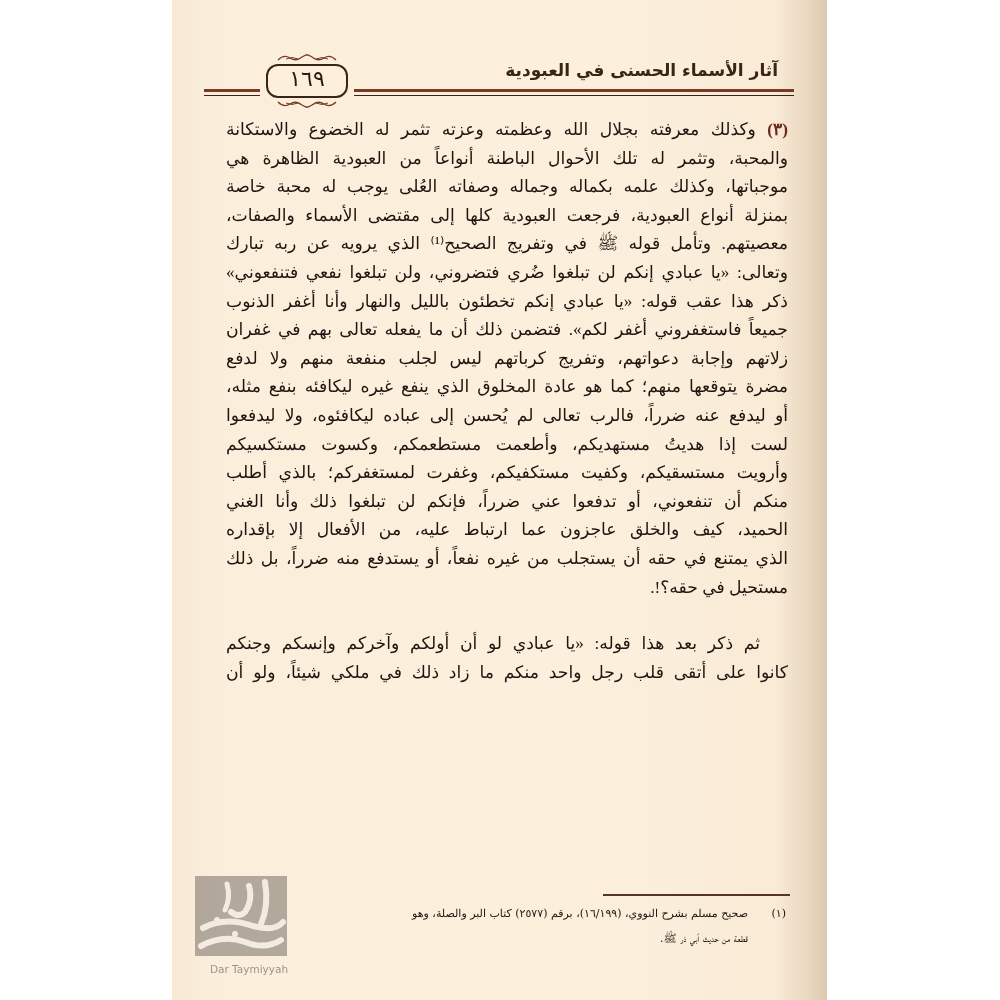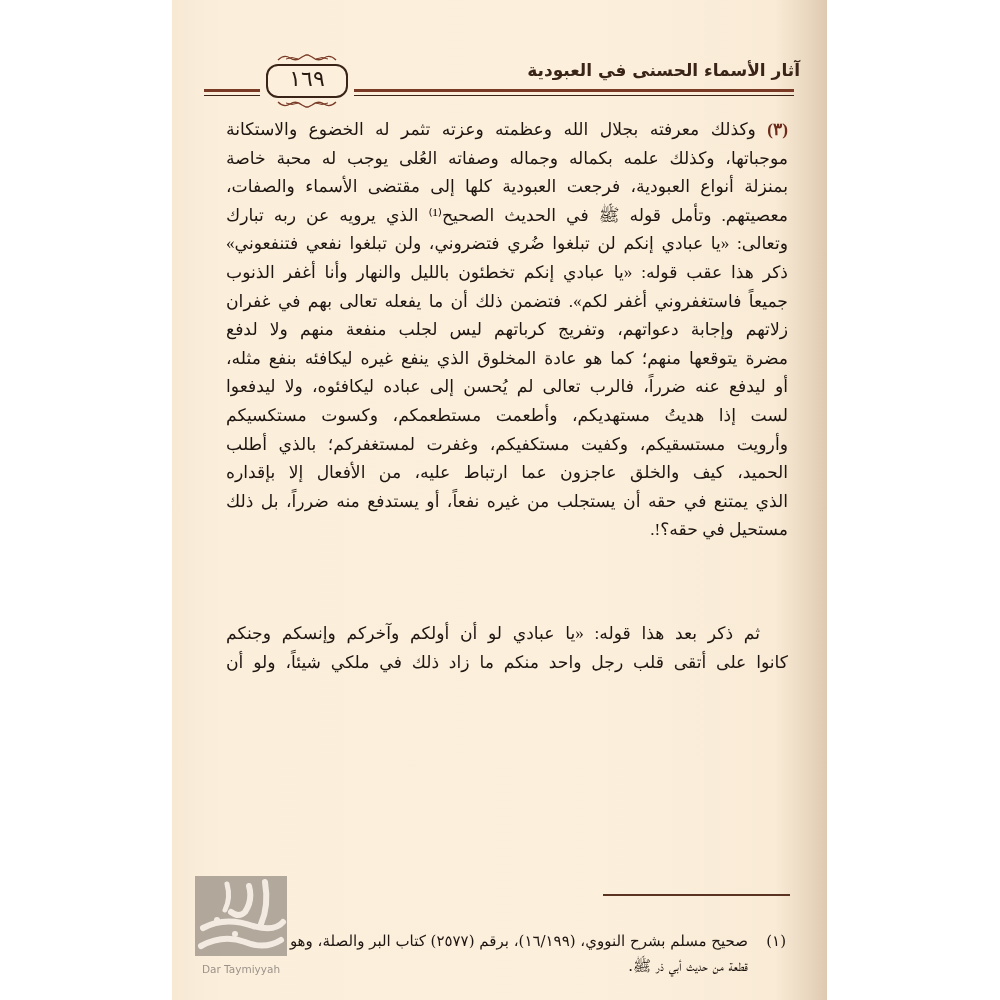--- a/index.html
+++ b/index.html
@@ -21,21 +21,21 @@
     }
     .header {
       position: absolute;
       left: 32px;
       top: 44px;
       width: 600px;
       height: 64px;
     }
     .header-title {
       position: absolute;
-      right: 4px;
+      right: 26px;
       top: 16px;
       font-family: "DejaVu Sans", sans-serif;
       font-weight: bold;
       font-size: 17px;
       color: #3a2418;
       direction: rtl;
       white-space: nowrap;
     }
     .header-rule-thick {
       position: absolute;
@@ -121,58 +121,57 @@
       text-align-last: justify;
     }
     .line.last {
       text-align-last: right;
     }
     .para-num {
       color: #6b2a1a;
       font-weight: bold;
     }
     .spacer { display: block; height: 28px; }
-    .indent { padding-right: 28px; margin-top: 47px; }
+    .indent { padding-right: 28px; }
 
     .fn-rule {
       position: absolute;
       left: 431px;
       top: 894px;
       width: 187px;
       height: 1.5px;
       background: #5a3322;
     }
     .footnotes {
       position: absolute;
       left: 54px;
       top: 901px;
       width: 560px;
       direction: rtl;
       font-family: "DejaVu Serif", serif;
-      font-size: 15px;
+      font-size: 11px;
       line-height: 25px;
       color: #1e1510;
-      margin-top: 28px;
     }
     .fn-line { display: block; white-space: nowrap; }
     .fn-marker { display: inline-block; width: 38px; }
     .fn-cont { padding-right: 38px; }
 
     .watermark {
       position: absolute;
       left: 195px;
       top: 876px;
       width: 92px;
       height: 80px;
       background: rgba(150,140,130,0.72);
     }
     .watermark svg { width: 92px; height: 80px; display: block; }
     .watermark-caption {
       position: absolute;
-      left: 193px;
+      left: 201px;
       top: 963px;
       width: 96px;
       text-align: center;
       font-family: "DejaVu Sans", sans-serif;
       font-size: 10.5px;
       color: #9b928a;
       white-space: nowrap;
     }
   </style>
 </head>
@@ -198,31 +197,33 @@
         <path d="M10 3 Q16 6 22 3 M40 3 Q46 6 52 3" stroke="#7a3b26" stroke-width="1" fill="none"></path>
       </svg>
     </div>
     <div class="header-title">آثار الأسماء الحسنى في العبودية</div>
     <div class="header-rule-thick"></div>
     <div class="header-rule-thin"></div>
   </div>
 
   <div class="body-text">
     <span class="line"><span class="para-num">(٣)</span><span> وكذلك معرفته بجلال الله وعظمته وعزته تثمر له الخضوع والاستكانة</span></span>
+    <span class="line">والمحبة، وتثمر له تلك الأحوال الباطنة أنواعاً من العبودية الظاهرة هي</span>
     <span class="line">موجباتها، وكذلك علمه بكماله وجماله وصفاته العُلى يوجب له محبة خاصة</span>
     <span class="line">بمنزلة أنواع العبودية، فرجعت العبودية كلها إلى مقتضى الأسماء والصفات،</span>
-    <span class="line">معصيتهم. وتأمل قوله ﷺ في الحديث الصحيح⁽¹⁾ الذي يرويه عن ربه تبارك</span>
+    <span class="line">معصيتهم. وتأمل قوله ﷺ في وتفريج الصحيح⁽¹⁾ الذي يرويه عن ربه تبارك</span>
     <span class="line">وتعالى: «يا عبادي إنكم لن تبلغوا ضُري فتضروني، ولن تبلغوا نفعي فتنفعوني»</span>
     <span class="line">ذكر هذا عقب قوله: «يا عبادي إنكم تخطئون بالليل والنهار وأنا أغفر الذنوب</span>
     <span class="line">جميعاً فاستغفروني أغفر لكم». فتضمن ذلك أن ما يفعله تعالى بهم في غفران</span>
     <span class="line">زلاتهم وإجابة دعواتهم، وتفريج كرباتهم ليس لجلب منفعة منهم ولا لدفع</span>
     <span class="line">مضرة يتوقعها منهم؛ كما هو عادة المخلوق الذي ينفع غيره ليكافئه بنفع مثله،</span>
     <span class="line">أو ليدفع عنه ضرراً، فالرب تعالى لم يُحسن إلى عباده ليكافئوه، ولا ليدفعوا</span>
     <span class="line">لست إذا هديتُ مستهديكم، وأطعمت مستطعمكم، وكسوت مستكسيكم</span>
     <span class="line">وأرويت مستسقيكم، وكفيت مستكفيكم، وغفرت لمستغفركم؛ بالذي أطلب</span>
+    <span class="line">منكم أن تنفعوني، أو تدفعوا عني ضرراً، فإنكم لن تبلغوا ذلك وأنا الغني</span>
     <span class="line">الحميد، كيف والخلق عاجزون عما ارتباط عليه، من الأفعال إلا بإقداره</span>
     <span class="line">الذي يمتنع في حقه أن يستجلب من غيره نفعاً، أو يستدفع منه ضرراً، بل ذلك</span>
     <span class="line last">مستحيل في حقه؟!.</span>
     <span class="spacer"></span>
     <span class="line indent">ثم ذكر بعد هذا قوله: «يا عبادي لو أن أولكم وآخركم وإنسكم وجنكم</span>
     <span class="line">كانوا على أتقى قلب رجل واحد منكم ما زاد ذلك في ملكي شيئاً، ولو أن</span>
   </div>
 
   <div class="fn-rule"></div>
 

